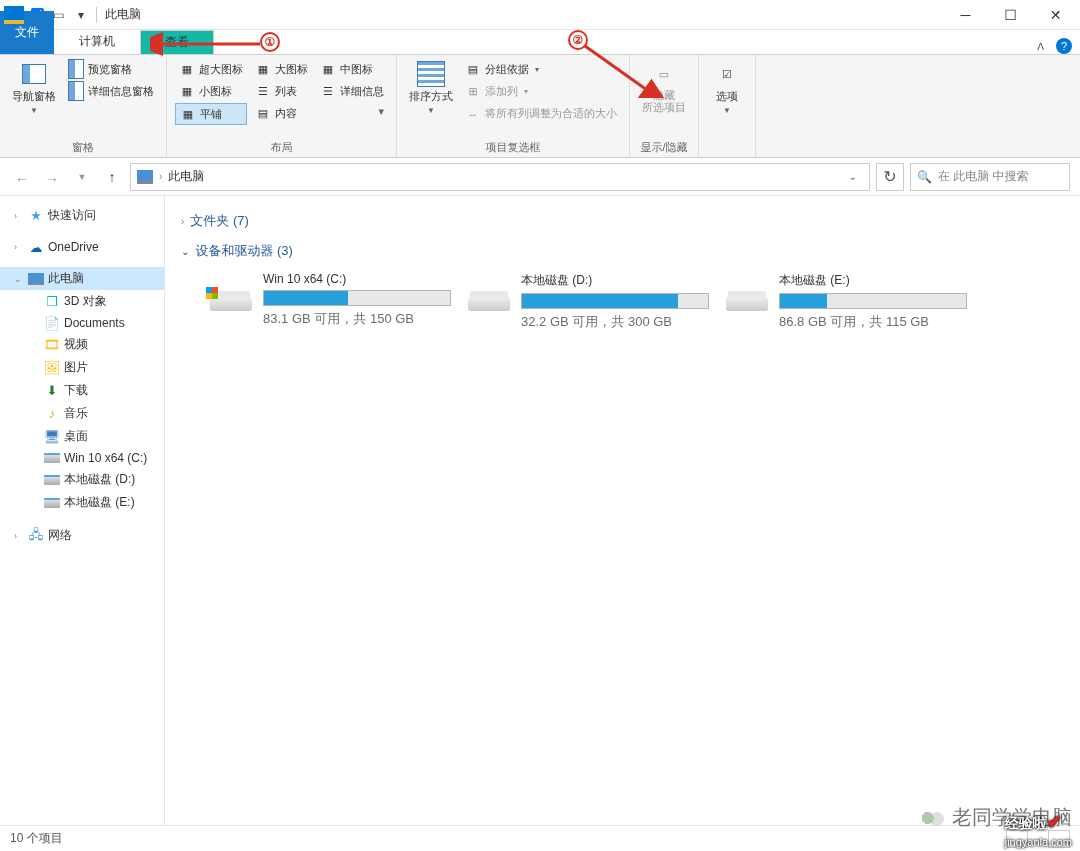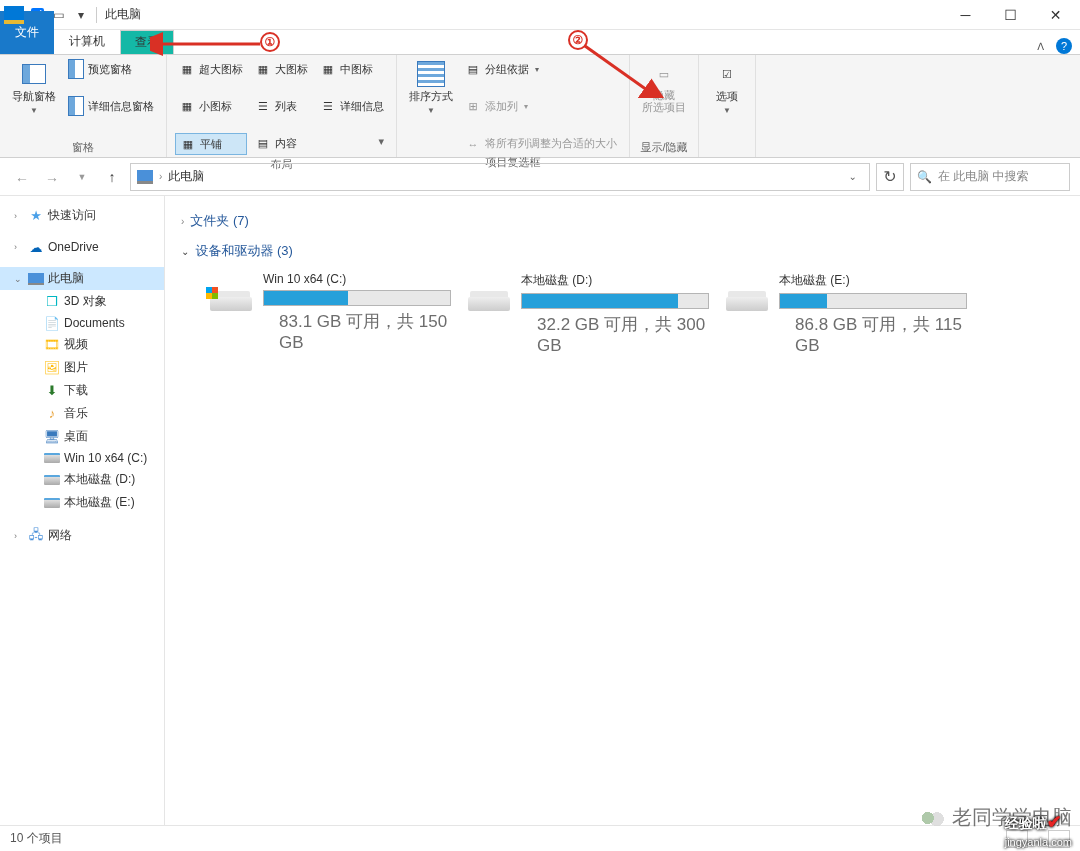--- a/index.html
+++ b/index.html
@@ -10,34 +10,34 @@
 .titlebar .appicon { width: 20px; height: 18px; background: #0078d7; margin: 0 2px; position: relative; }
 .titlebar .appicon::after { content: ""; position: absolute; bottom: 0; left: 0; right: 0; height: 4px; background: #e8b933; }
 .qat-item { width: 22px; height: 22px; display: flex; align-items: center; justify-content: center; font-size: 12px; color: #444; }
 .titlebar .divider { width: 1px; height: 16px; background: #ccc; margin: 0 4px; }
 .titlebar .title { font-size: 12px; color: #333; margin-left: 4px; }
 .titlebar .spacer { flex: 1; }
 .win-btn { width: 45px; height: 30px; display: flex; align-items: center; justify-content: center; font-size: 14px; color: #333; }
 
 
 .tabs { height: 24px; display: flex; align-items: flex-end; background: #fff; }
-.tab { padding: 3px 14px; font-size: 12px; color: #333; border: 1px solid transparent; cursor: pointer; }
+.tab { padding: 3px 24px; font-size: 12px; color: #333; border: 1px solid transparent; cursor: pointer; }
 .tab.file { background: #1979ca; color: #fff; padding: 12px 14px; }
 .tab.active { background: #14b8a6; border: 1px solid #d0d0d0; border-bottom: none; }
 .collapse-ribbon { margin-left: auto; padding: 2px 8px; color: #555; font-size: 10px; }
 .help-icon { width: 16px; height: 16px; border-radius: 50%; background: #0078d7; color: #fff; font-size: 11px; display: flex; align-items: center; justify-content: center; margin: 0 8px 0 4px; }
 
 
 .ribbon { height: 104px; background: #f5f5f5; border-top: 1px solid #d0d0d0; border-bottom: 1px solid #d0d0d0; display: flex; }
 .ribbon-group { padding: 4px 8px 2px; display: flex; flex-direction: column; border-right: 1px solid #e0e0e0; }
 .ribbon-group-content { flex: 1; display: flex; align-items: flex-start; gap: 4px; }
 .ribbon-group-label { text-align: center; font-size: 11px; color: #666; padding-top: 2px; }
 .ribbon-btn-large { display: flex; flex-direction: column; align-items: center; padding: 2px 4px; font-size: 11px; color: #333; gap: 2px; }
 .ribbon-btn-large .ico { width: 32px; height: 26px; display: flex; align-items: center; justify-content: center; }
-.ribbon-col { display: flex; flex-direction: column; gap: 17px; }
+.ribbon-col { display: flex; flex-direction: column; gap: 2px; }
 .ribbon-item-sm { display: flex; align-items: center; gap: 4px; font-size: 11px; color: #333; padding: 2px 4px; white-space: nowrap; }
 .ribbon-item-sm .ico { width: 16px; height: 16px; display: flex; align-items: center; justify-content: center; }
 .ribbon-item-sm.disabled { color: #999; }
 .ribbon-check { display: flex; align-items: center; gap: 4px; font-size: 11px; color: #333; padding: 2px 2px; white-space: nowrap; }
 .ribbon-check input { width: 13px; height: 13px; }
 .ico-pane { width: 24px; height: 20px; border: 1px solid #3a7abd; background: linear-gradient(to right, #6ea8dc 30%, #fff 30%); }
 .ico-pane2 { width: 24px; height: 20px; border: 1px solid #3a7abd; background: linear-gradient(to right, #6ea8dc 40%, #fff 40%); }
 .ico-sort { width: 28px; height: 26px; border: 1px solid #3a7abd; background: repeating-linear-gradient(to bottom, #6ea8dc 0 3px, #fff 3px 6px); }
 
 
@@ -74,21 +74,21 @@
 .drives-row { display: flex; gap: 14px; flex-wrap: wrap; padding: 6px 0 0 26px; }
 .drive { width: 244px; display: flex; gap: 8px; }
 .drive .dico { width: 48px; height: 40px; display: flex; align-items: center; justify-content: center; margin-top: 12px; }
 .drive .dico .hdd { width: 42px; height: 14px; background: linear-gradient(#eee, #ccc); border-radius: 2px; position: relative; }
 .drive .dico .hdd::before { content: ""; position: absolute; top: -6px; left: 2px; right: 2px; height: 6px; background: #e8e8e8; border-radius: 2px 2px 0 0; }
 .drive .dico.win .hdd::after { content: ""; position: absolute; left: -4px; top: -10px; width: 12px; height: 12px; background: conic-gradient(#f25022 0 25%, #7fba00 25% 50%, #ffb900 50% 75%, #00a4ef 75%); }
 .drive .dinfo { flex: 1; display: flex; flex-direction: column; gap: 4px; font-size: 12px; }
 .drive .dname { color: #333; }
 .drive .dbar { height: 16px; border: 1px solid #b5b5b5; background: #e8e8e8; position: relative; }
 .drive .dbar .fill { position: absolute; left: 0; top: 0; bottom: 0; background: #26a0da; }
-.drive .dtxt { color: #6d6d6d; font-size: 17px; margin-left: 16px; }
+.drive .dtxt { color: #6d6d6d; font-size: 13px; }
 
 
 .statusbar { height: 26px; border-top: 1px solid #e5e5e5; display: flex; align-items: center; padding: 0 10px; font-size: 12px; color: #555; gap: 18px; }
 .statusbar .spacer { flex: 1; }
 .view-toggle { width: 22px; height: 18px; border: 1px solid #ccc; margin-left: 2px; }
 
 
 .annot-arrow { position: absolute; pointer-events: none; }
 .annot-num { position: absolute; width: 20px; height: 20px; border: 2px solid #d93025; border-radius: 50%; color: #d93025; font-size: 12px; display: flex; align-items: center; justify-content: center; font-weight: bold; }
 .watermark { position: absolute; right: 8px; bottom: 20px; font-size: 20px; color: #555; display: flex; align-items: center; gap: 6px; opacity: 0.8; }

